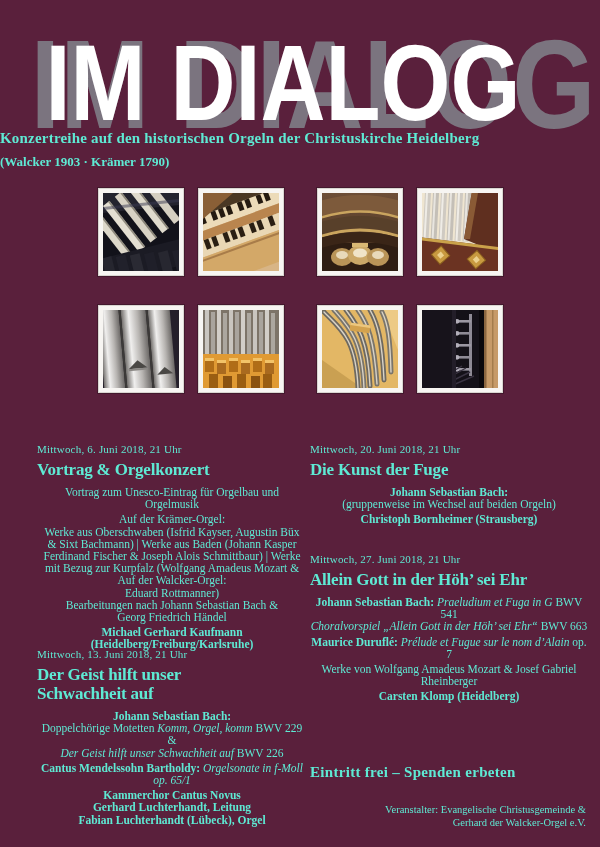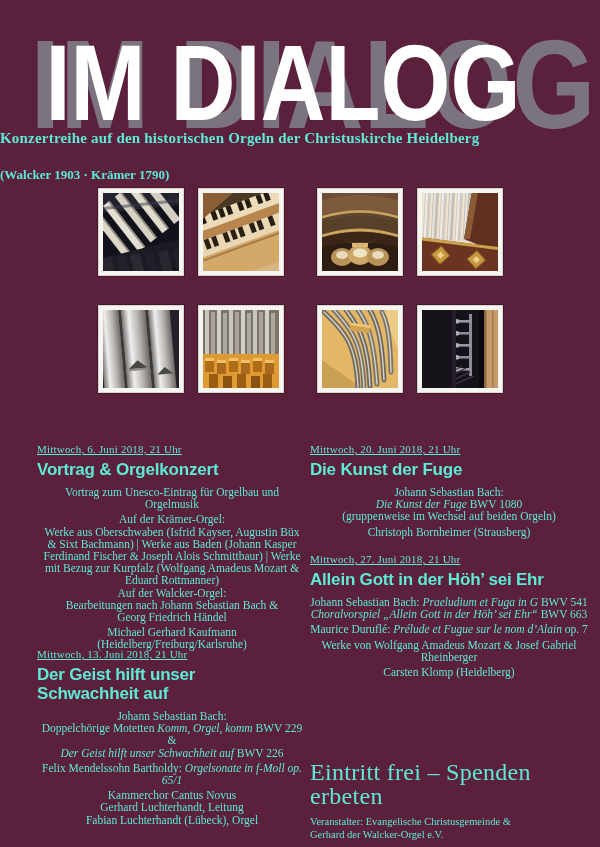--- a/index.html
+++ b/index.html
@@ -7,43 +7,43 @@
     position:relative;width:600px;height:847px;overflow:hidden;
     background:#5a203c;
     font-family:"Liberation Serif", serif;color:#5eead4;
   }
   
   .title-svg{position:absolute;top:0;left:0;}
   .title-echo{fill:#7b747f;font-family:"Liberation Sans",sans-serif;font-weight:bold;}
   .title-main{fill:#ffffff;font-family:"Liberation Sans",sans-serif;font-weight:bold;}
   .subtitle{position:absolute;top:130px;left:0;width:600px;text-align:left;}
   .subtitle .l1{font-size:15px;font-weight:bold;letter-spacing:.2px;}
-  .subtitle .l2{font-size:13px;font-weight:bold;margin-top:20px;}
+  .subtitle .l2{font-size:13px;font-weight:bold;margin-top:7px;}
   
   .photo{
     position:absolute;width:76px;height:78px;padding:5px;background:#f7f5f2;
     box-shadow:inset 0 0 0 1px #d8d5d0, 0 0 0 1px rgba(0,0,0,.25);
   }
   .photo svg{display:block;}
   
   .event{position:absolute;}
-  .event .date{font-size:11px;line-height:13px;margin-bottom:4px;letter-spacing:.2px;text-decoration:underline;}
+  .event .date{font-size:11px;line-height:13px;margin-bottom:4px;letter-spacing:.2px;}
   .event .etitle{
-    font-family:Liberation Sans, sans-serif;font-weight:bold;
+    font-family:Liberation Serif, serif;font-weight:bold;
     font-size:17px;line-height:19px;margin-bottom:7px;letter-spacing:-.2px;
   }
   .event .body{font-size:11.5px;line-height:12.2px;}
   .par{margin-bottom:3px;text-align:center;}
   .s-r{font-weight:normal;font-style:normal;}
-  .s-b{font-weight:normal;}
+  .s-b{font-weight:bold;}
   .s-i{font-style:italic;}
   
   .footer{position:absolute;left:310px;top:760px;width:276px;}
-  .admission{font-size:24px;font-weight:normal;letter-spacing:.3px;line-height:24px;}
-  .organizer{font-size:10.5px;line-height:12.5px;margin-top:8px;}
+  .admission{font-size:15px;font-weight:bold;letter-spacing:.3px;line-height:24px;}
+  .organizer{font-size:10.5px;line-height:12.5px;margin-top:20px;text-align:right;}
 </style>
 </head>
 <body>
 
 <div class="poster">
 
   <svg class="title-svg" width="600" height="142" viewBox="0 0 600 142">
     <text class="title-echo" x="313" y="128" text-anchor="middle" font-size="126" textLength="565" lengthAdjust="spacingAndGlyphs">IM DIALOG</text>
     <text class="title-main" x="283" y="120" text-anchor="middle" font-size="107" textLength="475" lengthAdjust="spacingAndGlyphs">IM DIALOG</text>
   </svg>
@@ -305,22 +305,22 @@
     <div class="body">
         <div class="par">
           <div class="line"><span class="s-r">Vortrag zum Unesco-Eintrag für Orgelbau und Orgelmusik</span></div>
         </div>
         <div class="par">
           <div class="line"><span class="s-r">Auf der Krämer-Orgel:</span></div>
           <div class="line"><span class="s-r">Werke aus Oberschwaben (Isfrid Kayser, Augustin Büx</span></div>
           <div class="line"><span class="s-r">&amp; Sixt Bachmann) | Werke aus Baden (Johann Kasper</span></div>
           <div class="line"><span class="s-r">Ferdinand Fischer &amp; Joseph Alois Schmittbaur) | Werke</span></div>
           <div class="line"><span class="s-r">mit Bezug zur Kurpfalz (Wolfgang Amadeus Mozart &amp;</span></div>
+          <div class="line"><span class="s-r">Auf der Walcker-Orgel:</span></div>
           <div class="line"><span class="s-r">Eduard Rottmanner)</span></div>
-          <div class="line"><span class="s-r">Auf der Walcker-Orgel:</span></div>
           <div class="line"><span class="s-r">Bearbeitungen nach Johann Sebastian Bach &amp;</span></div>
           <div class="line"><span class="s-r">Georg Friedrich Händel</span></div>
         </div>
         <div class="par">
           <div class="line"><span class="s-b">Michael Gerhard Kaufmann</span></div>
           <div class="line"><span class="s-b">(Heidelberg/Freiburg/Karlsruhe)</span></div>
         </div>
       </div>
   </section>
 
@@ -330,39 +330,38 @@
         <div>Der Geist hilft unser</div>
         <div>Schwachheit auf</div>
       </div>
     <div class="body">
         <div class="par">
           <div class="line"><span class="s-b">Johann Sebastian Bach:</span></div>
           <div class="line"><span class="s-r">Doppelchörige Motetten </span><span class="s-i">Komm, Orgel, komm</span><span class="s-r"> BWV 229 &amp;</span></div>
           <div class="line"><span class="s-i">Der Geist hilft unser Schwachheit auf</span><span class="s-r"> BWV 226</span></div>
         </div>
         <div class="par">
-          <div class="line"><span class="s-b">Felix Mendelssohn Bartholdy: </span><span class="s-i">Orgelsonate in f-Moll op. 65/1</span></div>
+          <div class="line"><span class="s-b">Cantus Mendelssohn Bartholdy: </span><span class="s-i">Orgelsonate in f-Moll op. 65/1</span></div>
         </div>
         <div class="par">
           <div class="line"><span class="s-b">Kammerchor Cantus Novus</span></div>
           <div class="line"><span class="s-b">Gerhard Luchterhandt, Leitung</span></div>
           <div class="line"><span class="s-b">Fabian Luchterhandt (Lübeck), Orgel</span></div>
         </div>
       </div>
   </section>
 
   <section class="event" style="left:310px;top:443px;width:278px;">
     <div class="date">Mittwoch, 20. Juni 2018, 21 Uhr</div>
     <div class="etitle">
         <div>Die Kunst der Fuge</div>
       </div>
     <div class="body">
         <div class="par">
           <div class="line"><span class="s-b">Johann Sebastian Bach:</span></div>
-          <div class="line"><span class="s-i">Die Kunst der Fuge</span><span class="s-r"> BWV 1080</span></div>
           <div class="line"><span class="s-r">(gruppenweise im Wechsel auf beiden Orgeln)</span></div>
         </div>
         <div class="par">
           <div class="line"><span class="s-b">Christoph Bornheimer (Strausberg)</span></div>
         </div>
       </div>
   </section>
 
   <section class="event" style="left:310px;top:553px;width:278px;">
     <div class="date">Mittwoch, 27. Juni 2018, 21 Uhr</div>

